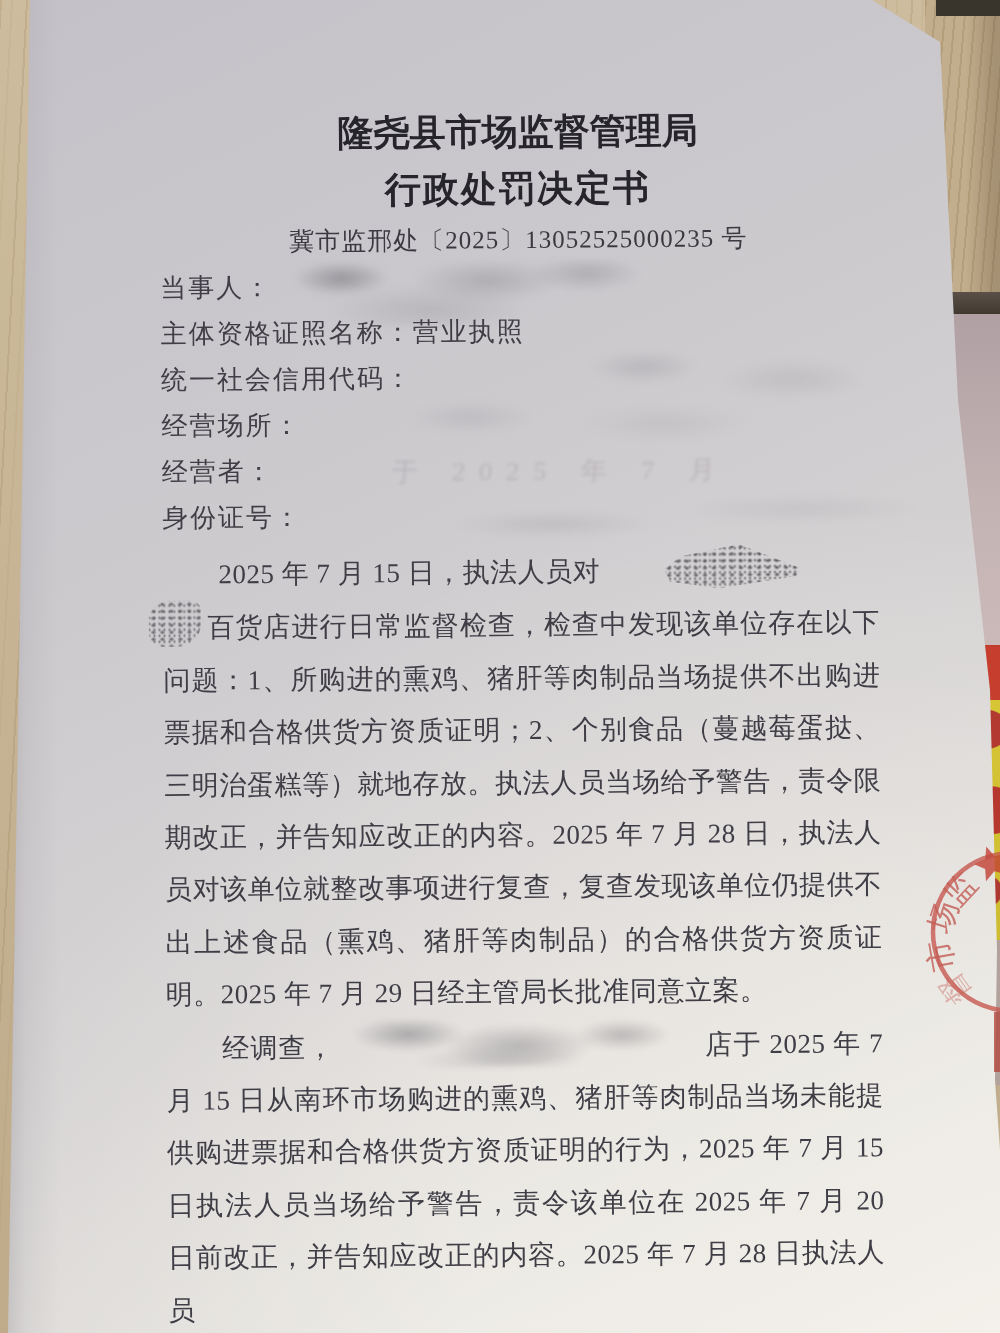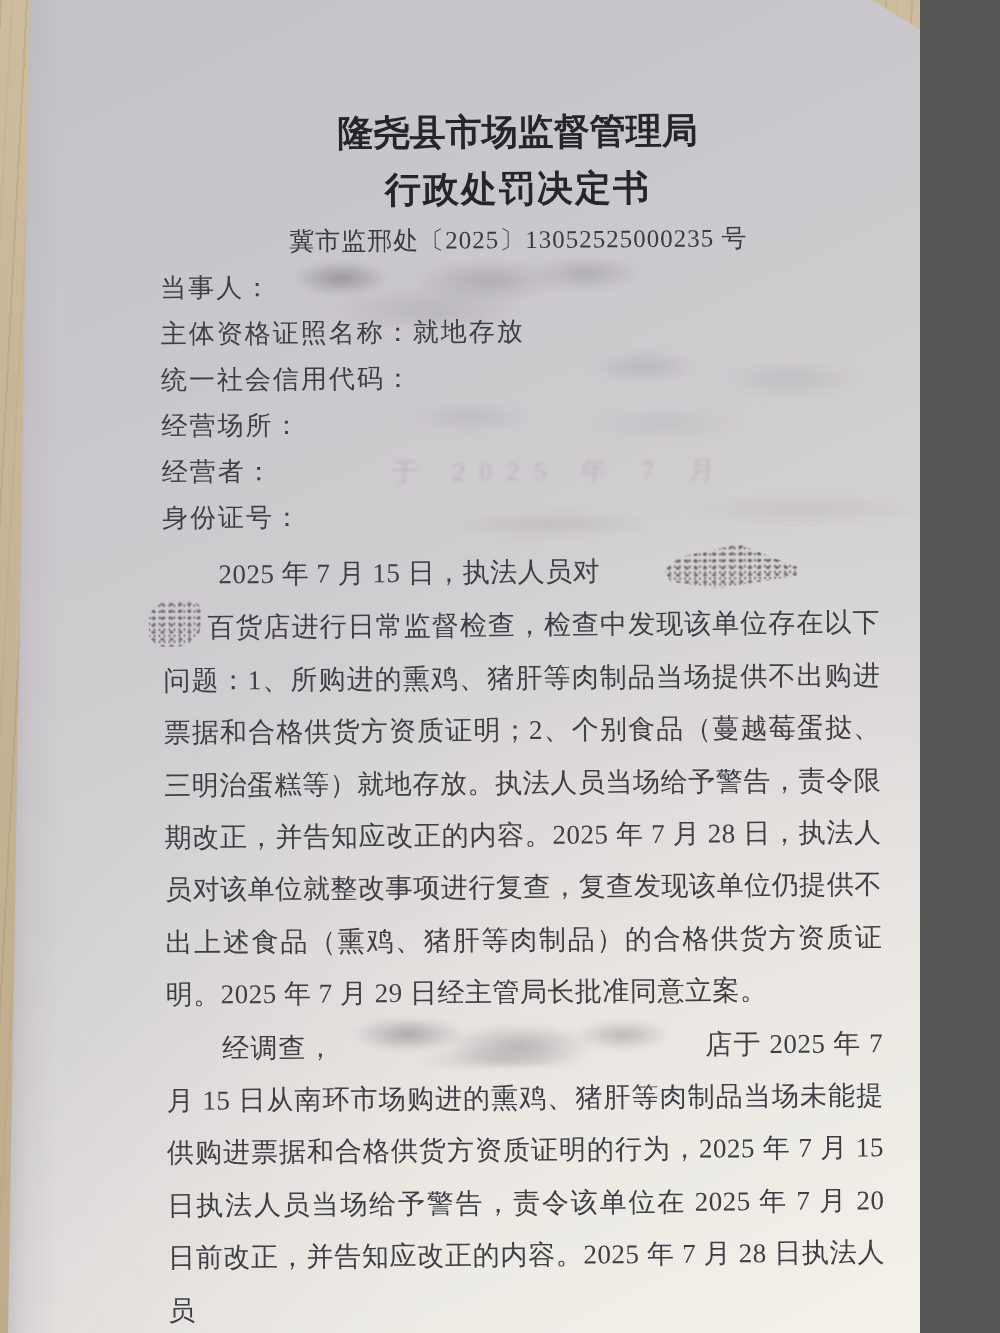--- a/index.html
+++ b/index.html
@@ -1,16 +1,16 @@
 <!DOCTYPE html>
 <html><head>
 <meta charset="utf-8">
 <style>
   html,body{margin:0;padding:0;background:#555;}
-  .page{position:relative;width:920px;height:1333px;overflow:hidden;
+  .page{position:relative;width:1000px;height:1333px;overflow:hidden;
     font-family:"Liberation Serif","DejaVu Serif",serif;
     background:
       repeating-linear-gradient(93deg, rgba(150,120,80,.20) 0 2px, rgba(0,0,0,0) 2px 11px, rgba(170,140,95,.12) 11px 13px, rgba(0,0,0,0) 13px 26px),
       linear-gradient(180deg,#cdbc9d 0%,#c6b494 45%,#bfab8a 100%);}
   
   .strip{position:absolute;z-index:1;}
   .s-darktop{left:936px;top:0;width:64px;height:16px;background:#39342c;}
   .s-wood{left:925px;top:0;width:75px;height:312px;background:
       linear-gradient(90deg, rgba(0,0,0,0) 0 40px, rgba(80,60,40,.25) 70px),
       repeating-linear-gradient(95deg, rgba(140,110,70,.25) 0 2px, rgba(0,0,0,0) 2px 10px),
@@ -109,21 +109,21 @@
 
   <div class="paper">
     <div class="content">
 
       <h1 class="h-agency">隆尧县市场监督管理局</h1>
       <h1 class="h-title">行政处罚决定书</h1>
       <div class="h-docnum">冀市监邢处〔2025〕13052525000235 号</div>
 
       <div class="fields" id="fields">
           <div class="field"><span>当事人：</span><span class="fvalue"></span><span class="rd rd-heavy"></span></div>
-          <div class="field"><span>主体资格证照名称：</span><span class="fvalue">就地存放</span></div>
+          <div class="field"><span>主体资格证照名称：</span><span class="fvalue">营业执照</span></div>
           <div class="field"><span>统一社会信用代码：</span><span class="fvalue"></span><span class="rd rd-code"></span></div>
           <div class="field"><span>经营场所：</span><span class="fvalue"></span><span class="rd rd-place"></span></div>
           <div class="field"><span>经营者：</span><span class="fvalue"></span><span class="rd rd-ghost">
               <span class="ghost-text">于 2025 年 7 月</span>
             </span></div>
           <div class="field"><span>身份证号：</span><span class="fvalue"></span><span class="rd rd-id"></span></div>
         </div>
 
       <p class="b-first"><span>2025 年 7 月 15 日，执法人员对</span><span class="speck scribble-a"></span></p>
 

